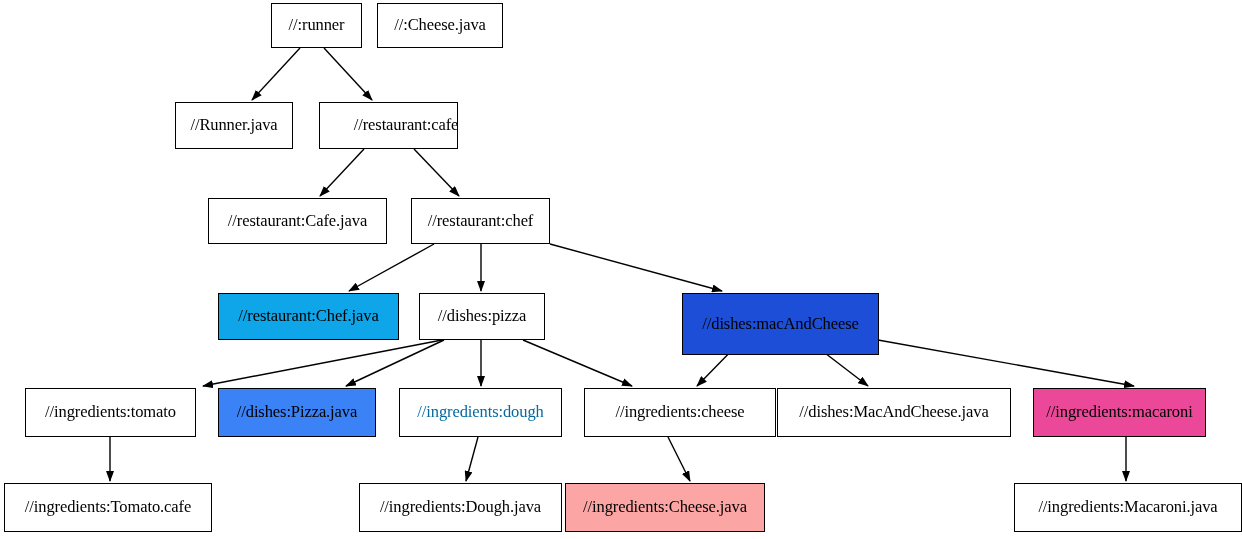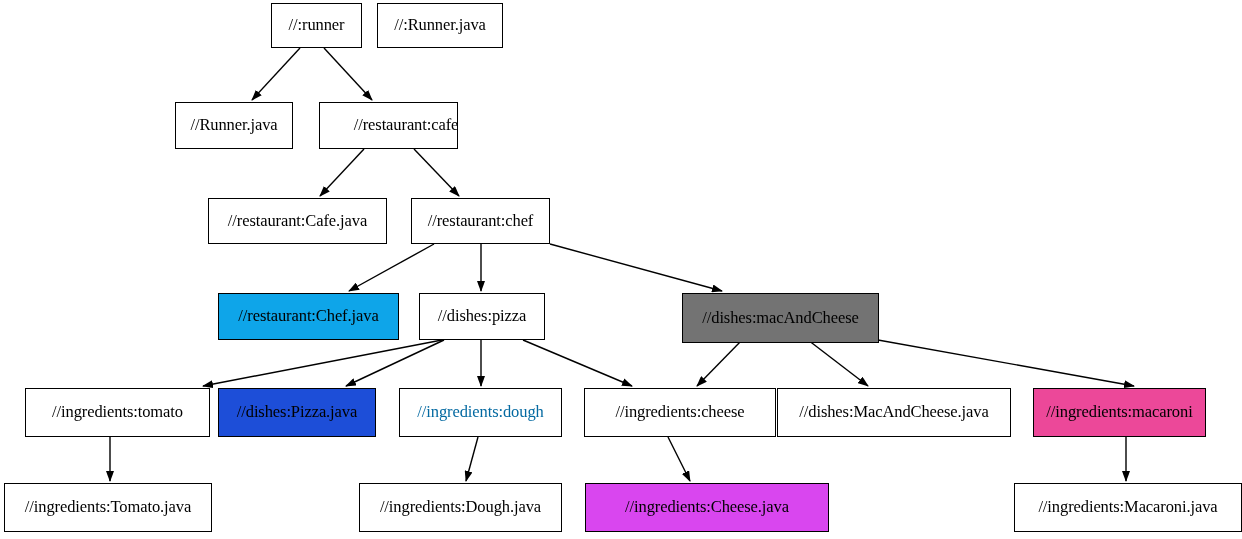--- a/index.html
+++ b/index.html
@@ -71,67 +71,67 @@
         <line x1="478" y1="437" x2="466" y2="481" stroke="#000000" stroke-width="1.4" marker-end="url(#arrowhead)"></line>
         <line x1="668" y1="437" x2="690" y2="481" stroke="#000000" stroke-width="1.4" marker-end="url(#arrowhead)"></line>
         <line x1="1126" y1="437" x2="1126" y2="481" stroke="#000000" stroke-width="1.4" marker-end="url(#arrowhead)"></line>
       </g>
   </svg>
   <div id="nodes-group">
       <div class="node" style="left: 271px; top: 3px; width: 91px; height: 45px; border-color: rgb(0, 0, 0); background: rgb(255, 255, 255); color: rgb(0, 0, 0);">
         <span class="node-label">//:runner</span>
       </div>
       <div class="node" style="left: 377px; top: 3px; width: 126px; height: 45px; border-color: rgb(0, 0, 0); background: rgb(255, 255, 255); color: rgb(0, 0, 0);">
-        <span class="node-label">//:Runner.java</span>
+        <span class="node-label">//:Cheese.java</span>
       </div>
       <div class="node" style="left: 175px; top: 102px; width: 118px; height: 47px; border-color: rgb(0, 0, 0); background: rgb(255, 255, 255); color: rgb(0, 0, 0);">
         <span class="node-label">//Runner.java</span>
       </div>
       <div class="node" style="left: 319px; top: 102px; width: 139px; height: 47px; border-color: rgb(0, 0, 0); background: rgb(255, 255, 255); color: rgb(0, 0, 0); padding-left: 35px;">
         <span class="node-label">//restaurant:cafe</span>
       </div>
       <div class="node" style="left: 208px; top: 198px; width: 179px; height: 46px; border-color: rgb(0, 0, 0); background: rgb(255, 255, 255); color: rgb(0, 0, 0);">
         <span class="node-label">//restaurant:Cafe.java</span>
       </div>
       <div class="node" style="left: 411px; top: 198px; width: 139px; height: 46px; border-color: rgb(0, 0, 0); background: rgb(255, 255, 255); color: rgb(0, 0, 0);">
         <span class="node-label">//restaurant:chef</span>
       </div>
       <div class="node" style="left: 218px; top: 293px; width: 181px; height: 47px; border-color: rgb(0, 0, 0); background: #0ea5e9; color: rgb(0, 0, 0);">
         <span class="node-label">//restaurant:Chef.java</span>
       </div>
       <div class="node" style="left: 419px; top: 293px; width: 126px; height: 47px; border-color: rgb(0, 0, 0); background: rgb(255, 255, 255); color: rgb(0, 0, 0);">
         <span class="node-label">//dishes:pizza</span>
       </div>
-      <div class="node" style="left: 682px; top: 293px; width: 197px; height: 50px; border-color: rgb(0, 0, 0); background: #737373; color: rgb(0, 0, 0);">
+      <div class="node" style="left: 682px; top: 293px; width: 197px; height: 62px; border-color: rgb(0, 0, 0); background: #1d4ed8; color: rgb(0, 0, 0);">
         <span class="node-label">//dishes:macAndCheese</span>
       </div>
-      <div class="node" style="left: 25px; top: 388px; width: 185px; height: 49px; border-color: rgb(0, 0, 0); background: rgb(255, 255, 255); color: rgb(0, 0, 0);">
+      <div class="node" style="left: 25px; top: 388px; width: 171px; height: 49px; border-color: rgb(0, 0, 0); background: rgb(255, 255, 255); color: rgb(0, 0, 0);">
         <span class="node-label">//ingredients:tomato</span>
       </div>
-      <div class="node" style="left: 218px; top: 388px; width: 158px; height: 49px; border-color: rgb(0, 0, 0); background: #1d4ed8; color: rgb(0, 0, 0);">
+      <div class="node" style="left: 218px; top: 388px; width: 158px; height: 49px; border-color: rgb(0, 0, 0); background: #3b82f6; color: rgb(0, 0, 0);">
         <span class="node-label">//dishes:Pizza.java</span>
       </div>
       <div class="node" style="left: 399px; top: 388px; width: 163px; height: 49px; border-color: rgb(0, 0, 0); background: rgb(255, 255, 255); color: #0369a1;">
         <span class="node-label">//ingredients:dough</span>
       </div>
       <div class="node" style="left: 584px; top: 388px; width: 192px; height: 49px; border-color: rgb(0, 0, 0); background: rgb(255, 255, 255); color: rgb(0, 0, 0);">
         <span class="node-label">//ingredients:cheese</span>
       </div>
       <div class="node" style="left: 777px; top: 388px; width: 234px; height: 49px; border-color: rgb(0, 0, 0); background: rgb(255, 255, 255); color: rgb(0, 0, 0);">
         <span class="node-label">//dishes:MacAndCheese.java</span>
       </div>
       <div class="node" style="left: 1033px; top: 388px; width: 173px; height: 49px; border-color: rgb(0, 0, 0); background: #ec4899; color: rgb(0, 0, 0);">
         <span class="node-label">//ingredients:macaroni</span>
       </div>
       <div class="node" style="left: 4px; top: 483px; width: 208px; height: 49px; border-color: rgb(0, 0, 0); background: rgb(255, 255, 255); color: rgb(0, 0, 0);">
-        <span class="node-label">//ingredients:Tomato.java</span>
+        <span class="node-label">//ingredients:Tomato.cafe</span>
       </div>
       <div class="node" style="left: 359px; top: 483px; width: 203px; height: 49px; border-color: rgb(0, 0, 0); background: rgb(255, 255, 255); color: rgb(0, 0, 0);">
         <span class="node-label">//ingredients:Dough.java</span>
       </div>
-      <div class="node" style="left: 585px; top: 483px; width: 244px; height: 49px; border-color: rgb(0, 0, 0); background: #d946ef; color: rgb(0, 0, 0);">
+      <div class="node" style="left: 565px; top: 483px; width: 200px; height: 49px; border-color: rgb(0, 0, 0); background: #fca5a5; color: rgb(0, 0, 0);">
         <span class="node-label">//ingredients:Cheese.java</span>
       </div>
       <div class="node" style="left: 1014px; top: 483px; width: 228px; height: 49px; border-color: rgb(0, 0, 0); background: rgb(255, 255, 255); color: rgb(0, 0, 0);">
         <span class="node-label">//ingredients:Macaroni.java</span>
       </div>
     </div>
 </div>
 
 </body></html>

